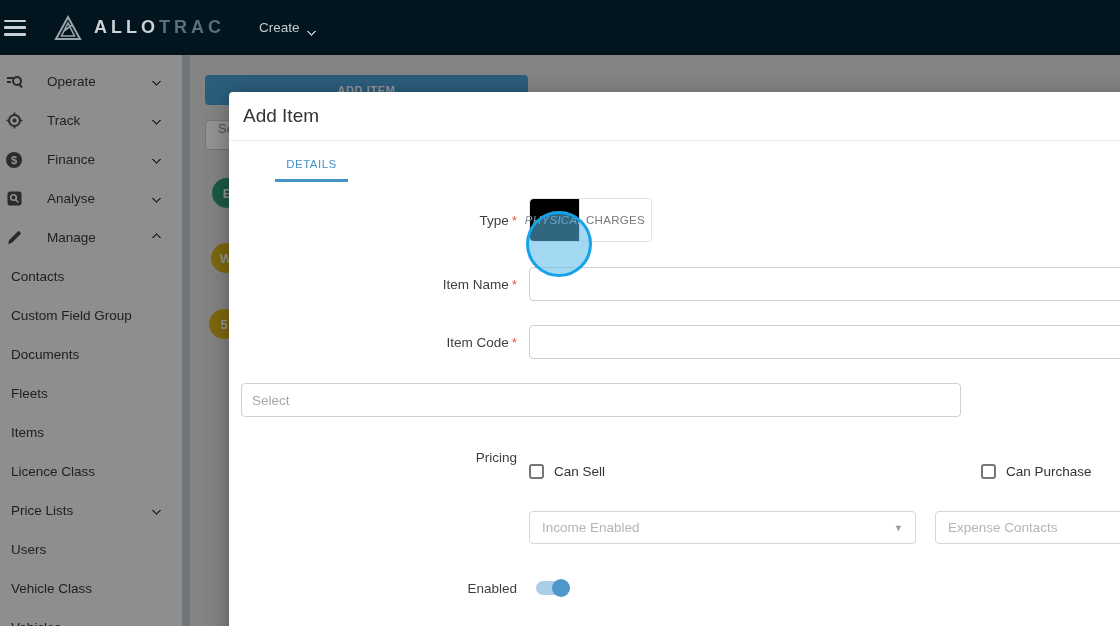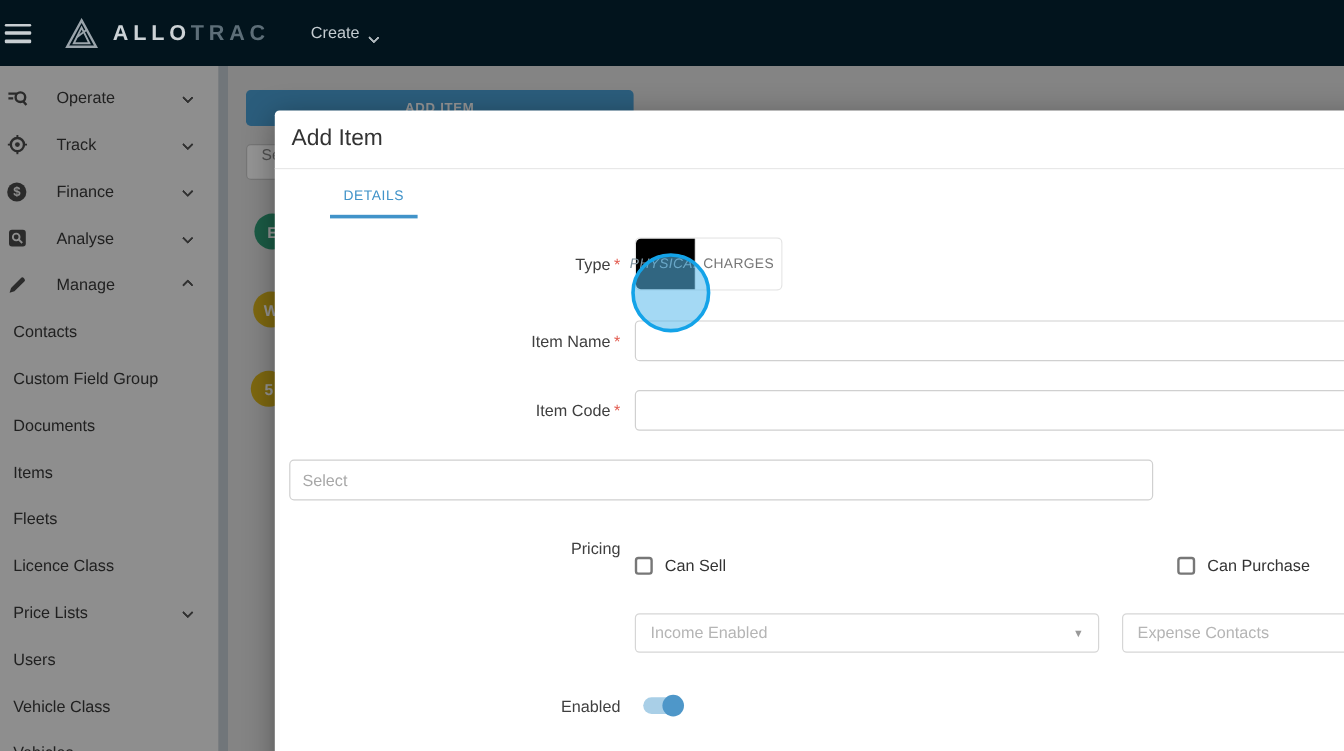--- a/index.html
+++ b/index.html
@@ -170,24 +170,24 @@
     <div class="nav-row nav-sub">
         <span class="lbl">Contacts</span>
       </div>
     <div class="nav-row nav-sub">
         <span class="lbl">Custom Field Group</span>
       </div>
     <div class="nav-row nav-sub">
         <span class="lbl">Documents</span>
       </div>
     <div class="nav-row nav-sub">
+        <span class="lbl">Fleets</span>
+      </div>
+    <div class="nav-row nav-sub">
         <span class="lbl">Items</span>
-      </div>
-    <div class="nav-row nav-sub">
-        <span class="lbl">Fleets</span>
       </div>
     <div class="nav-row nav-sub">
         <span class="lbl">Licence Class</span>
       </div>
     <div class="nav-row nav-sub">
       <span class="lbl">Price Lists</span>
       <span class="chev"></span>
     </div>
     <div class="nav-row nav-sub">
         <span class="lbl">Users</span>

